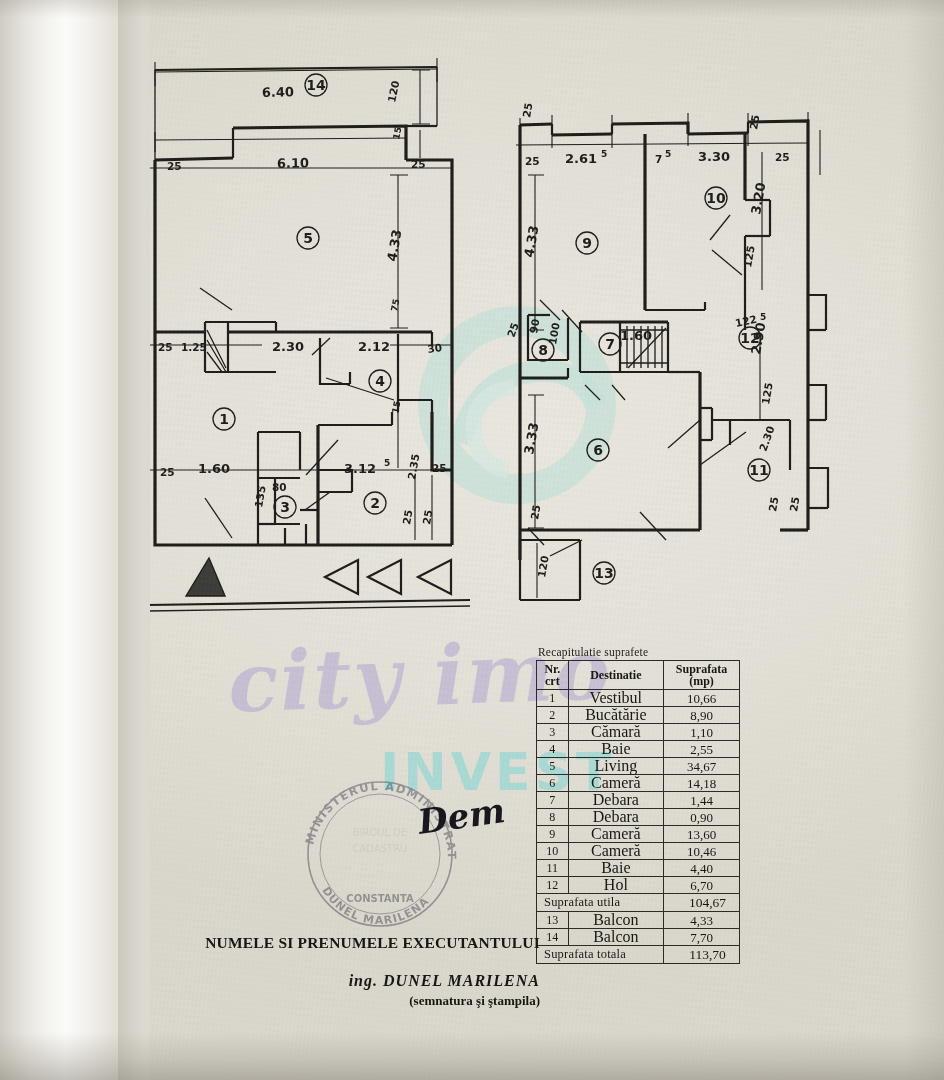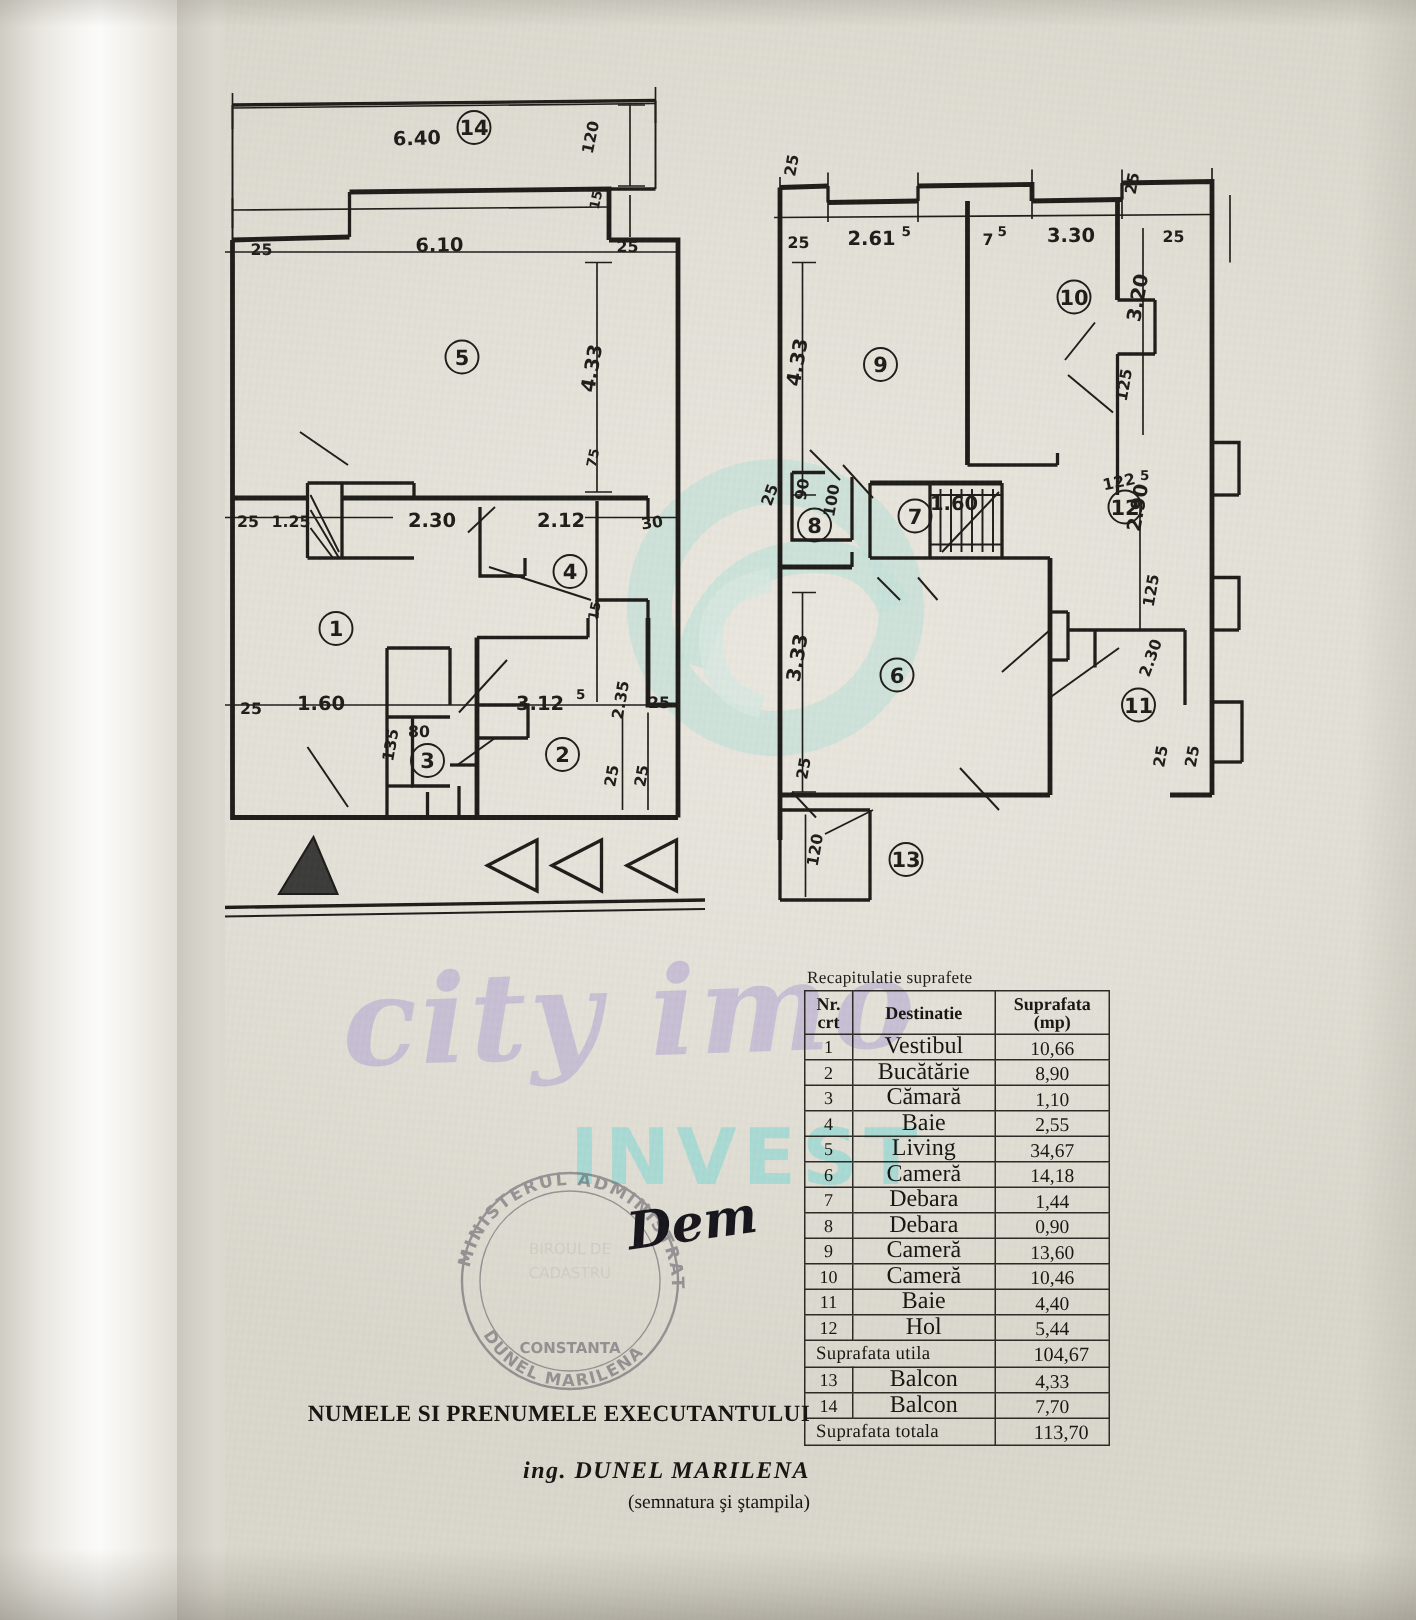--- a/index.html
+++ b/index.html
@@ -119,21 +119,21 @@
   .sum .lbl{text-align:left;padding-left:7px;letter-spacing:.2px;}
   .sum .val{text-align:center;font-size:13.5px;padding-left:15px;}
 
   
   #footer{
     position:absolute;left:150px;top:934px;width:390px;z-index:4;text-align:right;
     font-family:"Liberation Serif", serif;color:#14130f;
   }
   .f1{font-size:15.5px;font-weight:700;letter-spacing:.2px;}
   .f2{font-size:16px;font-style:italic;font-weight:700;letter-spacing:1px;margin-top:20px;}
-  .f3{font-size:13px;font-weight:400;margin-top:3px;}
+  .f3{font-size:13px;font-weight:700;margin-top:3px;}
 </style>
 </head>
 <body>
 
 <div id="sheet">
 
   <svg class="wm-logo" viewBox="0 0 235 265">
     <g fill="none" stroke="#a8ded6" stroke-width="30" opacity="0.75">
       <circle cx="117" cy="130" r="84"></circle>
     </g>
@@ -498,21 +498,21 @@
             <td class="c-sup">10,46</td>
           </tr>
           <tr>
             <td class="c-nr">11</td>
             <td class="c-dest">Baie</td>
             <td class="c-sup">4,40</td>
           </tr>
           <tr>
             <td class="c-nr">12</td>
             <td class="c-dest">Hol</td>
-            <td class="c-sup">5,44</td>
+            <td class="c-sup">6,70</td>
           </tr>
           <tr class="sum">
             <td class="lbl" colspan="2">Suprafata utila</td>
             <td class="val">104,67</td>
           </tr>
           <tr>
             <td class="c-nr">13</td>
             <td class="c-dest">Balcon</td>
             <td class="c-sup">4,33</td>
           </tr>

